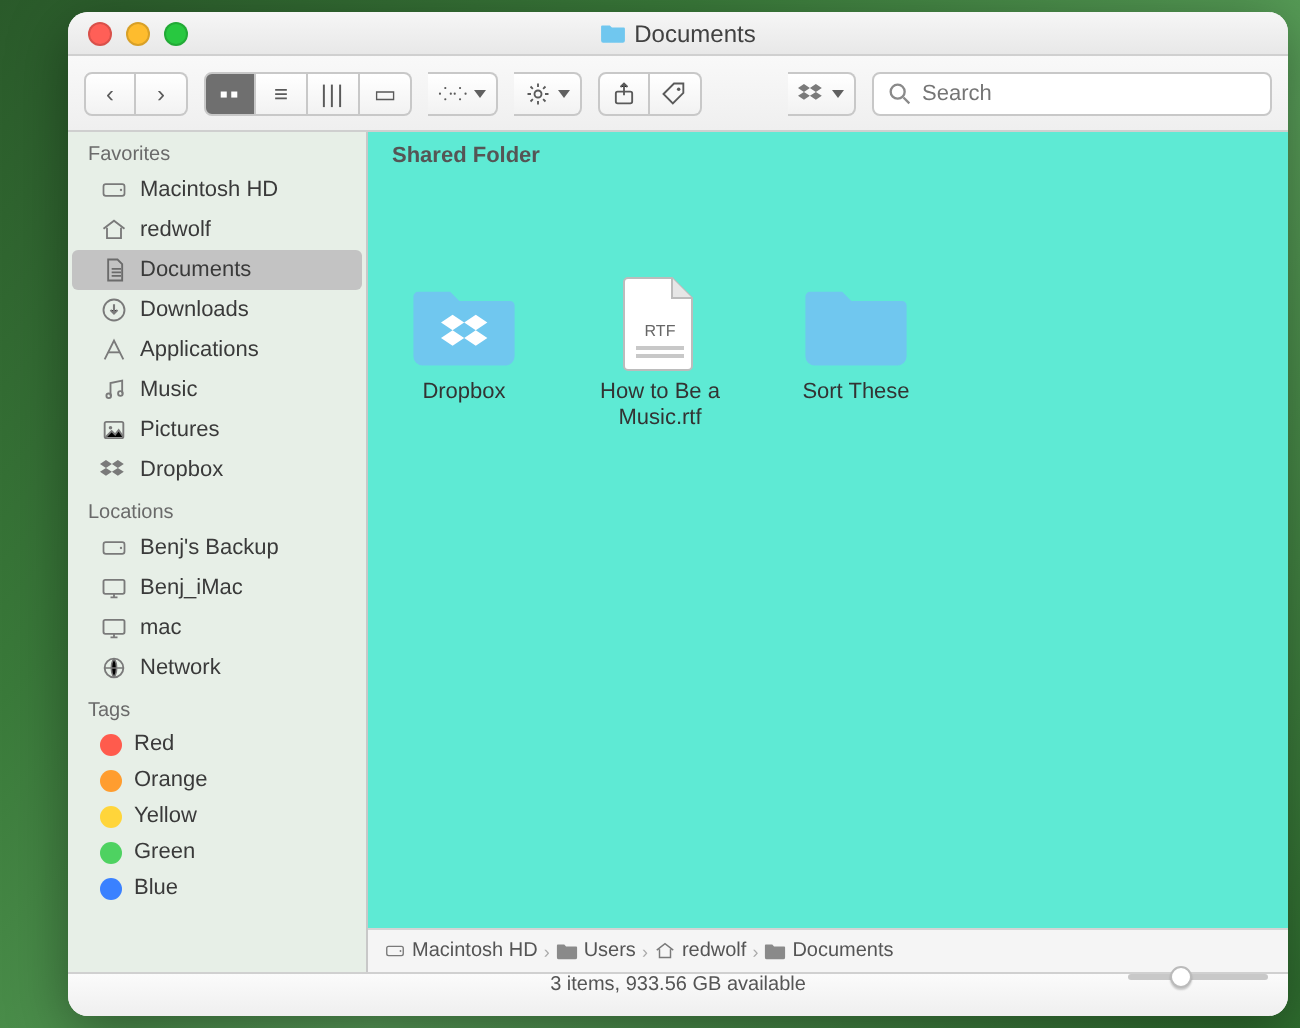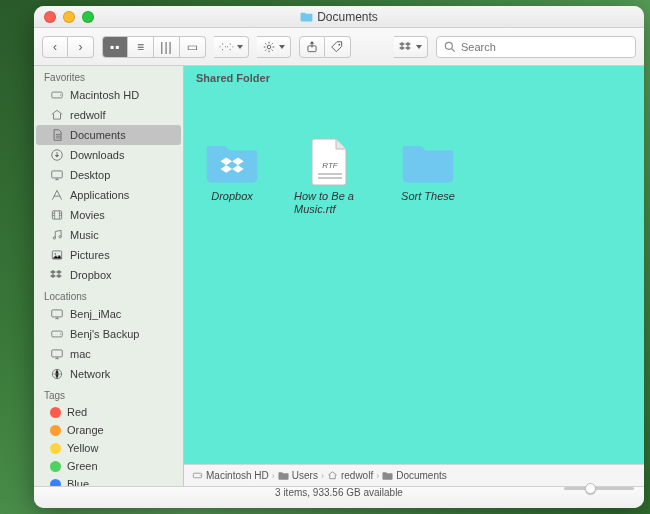--- a/index.html
+++ b/index.html
@@ -41,21 +41,21 @@
   .sidebar { width:150px; background:rgba(230,240,230,.85); border-right:1px solid #c8c8c8; overflow-y:auto; font-size:11px; }
   .sb-head { color:#6a6a6a; padding:6px 10px 2px; font-size:10px;}
   .sb-item { display:flex; align-items:center; gap:6px; padding:3px 10px 3px 14px; color:#3a3a3a; border-radius:3px; margin:0 2px;}
   .sb-item.sel { background:#c3c3c3; }
   .sb-item .ico{width:14px;height:14px;color:#6b6b6b;}
   .tag-dot{width:11px;height:11px;border-radius:50%;}
 
   .main { flex:1; background:#5eead4; display:flex; flex-direction:column; min-width:0;gap:44px;}
   .folder-head { font-weight:600; color:#555; font-size:11px; padding:6px 12px 4px; }
   .icon-grid { flex:1; display:flex; align-items:flex-start; padding:6px 12px; gap:26px; }
-  .file { width:72px; display:flex; flex-direction:column; align-items:center; font-size:11px; color:#333; gap:4px;font-style:italic;}
+  .file { width:72px; display:flex; flex-direction:column; align-items:center; text-align:center; font-size:11px; color:#333; gap:4px;}
   .file .thumb{width:56px;height:48px;display:flex;align-items:center;justify-content:center;}
   .file-label{line-height:1.2;}
 
   .pathbar { height:22px; border-top:1px solid #d4d4d4; background:#f5f5f5; display:flex; align-items:center; padding:0 8px; font-size:10px; color:#555; gap:3px;}
   .pathbar .sep{color:#aaa; font-size:9px;}
   .pathbar .crumb{display:flex;align-items:center;gap:3px;}
   .pathbar svg{width:11px;height:11px;}
 
   .statusbar { height:22px; border-top:1px solid #d0d0d0; background:linear-gradient(#fbfbfb,#efefef); display:flex; align-items:flex-start; justify-content:center; font-size:10px; color:#555; position:relative;}
   .slider { position:absolute; right:10px; display:flex; align-items:center; gap:4px;}
@@ -264,81 +264,65 @@
           <span class="ico">
             <svg>
               <use href="#i-download"></use>
             </svg>
           </span>
           <span>Downloads</span>
         </div>
         <div class="sb-item">
           <span class="ico">
             <svg>
+              <use href="#i-apps"></use>
+            </svg>
+          </span>
+          <span>Applications</span>
+        </div>
+        <div class="sb-item">
+          <span class="ico">
+            <svg>
+              <use href="#i-music"></use>
+            </svg>
+          </span>
+          <span>Music</span>
+        </div>
+        <div class="sb-item">
+          <span class="ico">
+            <svg>
+              <use href="#i-pictures"></use>
+            </svg>
+          </span>
+          <span>Pictures</span>
+        </div>
+        <div class="sb-item">
+          <span class="ico">
+            <svg>
+              <use href="#i-dropbox"></use>
+            </svg>
+          </span>
+          <span>Dropbox</span>
+        </div>
+        <div class="sb-head">Locations</div>
+        <div class="sb-item">
+          <span class="ico">
+            <svg>
+              <use href="#i-hdd"></use>
+            </svg>
+          </span>
+          <span>Benj's Backup</span>
+        </div>
+        <div class="sb-item">
+          <span class="ico">
+            <svg>
               <use href="#i-desktop"></use>
             </svg>
           </span>
-          <span>Desktop</span>
-        </div>
-        <div class="sb-item">
-          <span class="ico">
-            <svg>
-              <use href="#i-apps"></use>
-            </svg>
-          </span>
-          <span>Applications</span>
-        </div>
-        <div class="sb-item">
-          <span class="ico">
-            <svg>
-              <use href="#i-movies"></use>
-            </svg>
-          </span>
-          <span>Movies</span>
-        </div>
-        <div class="sb-item">
-          <span class="ico">
-            <svg>
-              <use href="#i-music"></use>
-            </svg>
-          </span>
-          <span>Music</span>
-        </div>
-        <div class="sb-item">
-          <span class="ico">
-            <svg>
-              <use href="#i-pictures"></use>
-            </svg>
-          </span>
-          <span>Pictures</span>
-        </div>
-        <div class="sb-item">
-          <span class="ico">
-            <svg>
-              <use href="#i-dropbox"></use>
-            </svg>
-          </span>
-          <span>Dropbox</span>
-        </div>
-        <div class="sb-head">Locations</div>
-        <div class="sb-item">
-          <span class="ico">
-            <svg>
-              <use href="#i-desktop"></use>
-            </svg>
-          </span>
           <span>Benj_iMac</span>
-        </div>
-        <div class="sb-item">
-          <span class="ico">
-            <svg>
-              <use href="#i-hdd"></use>
-            </svg>
-          </span>
-          <span>Benj's Backup</span>
         </div>
         <div class="sb-item">
           <span class="ico">
             <svg>
               <use href="#i-desktop"></use>
             </svg>
           </span>
           <span>mac</span>
         </div>
         <div class="sb-item">

